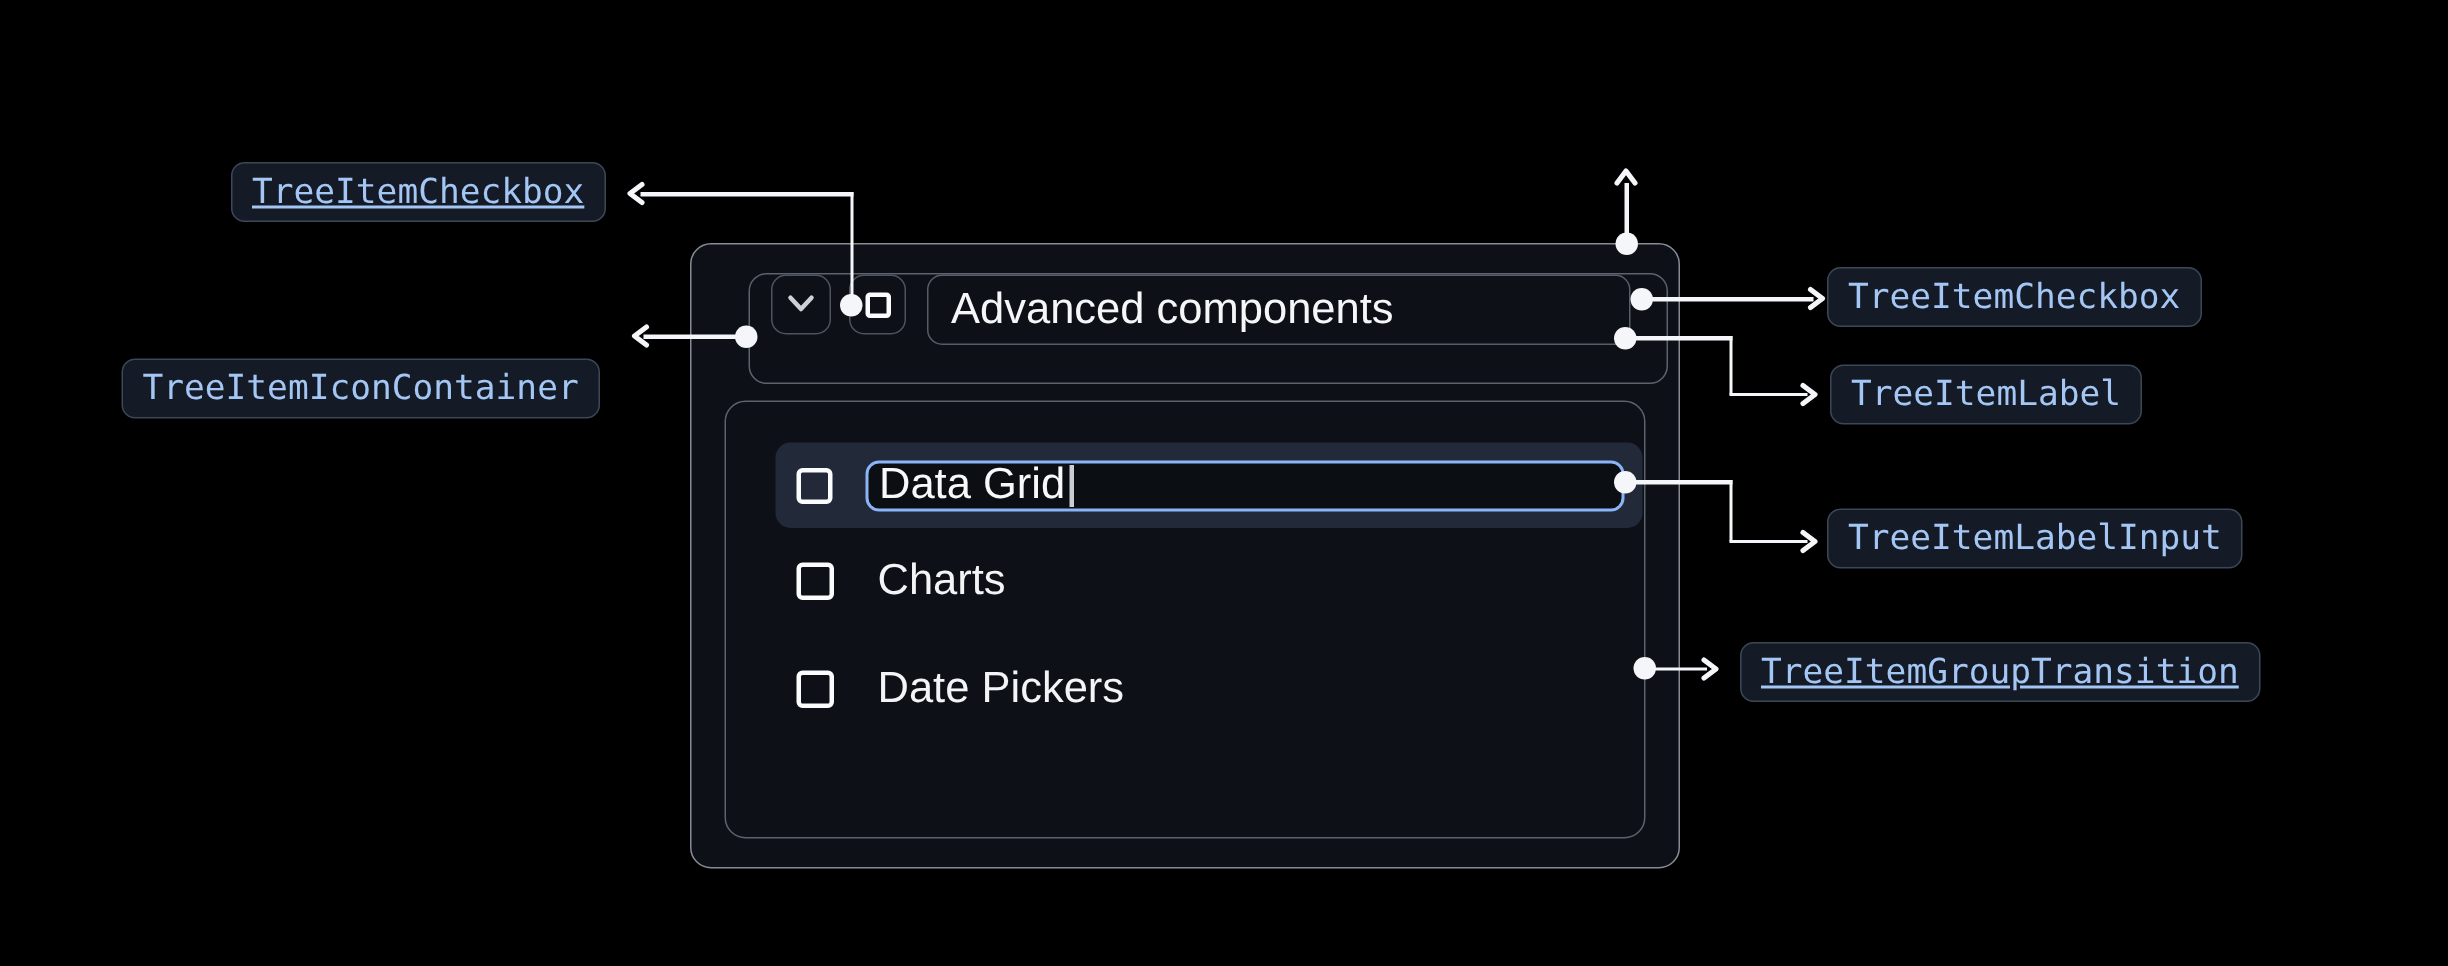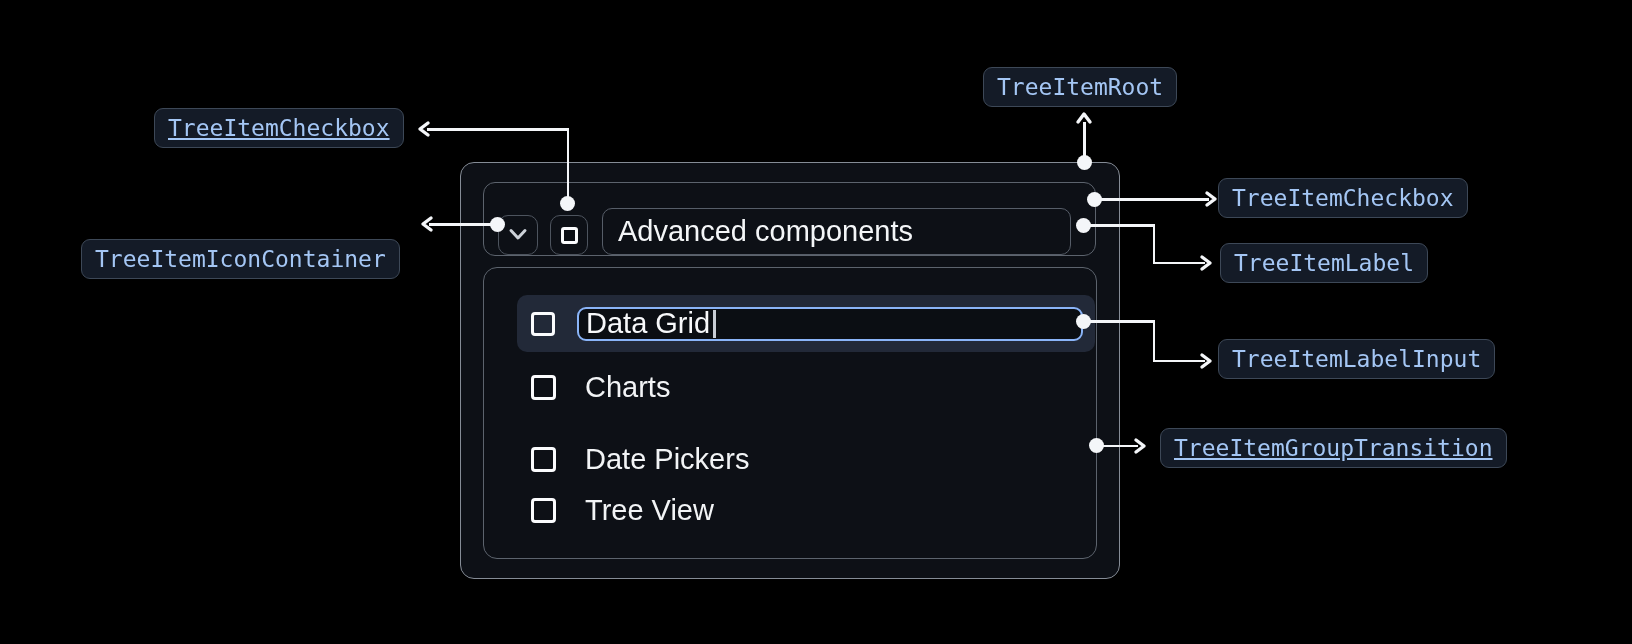--- a/index.html
+++ b/index.html
@@ -2,23 +2,23 @@
 <html><head>
 <meta charset="utf-8">
 <style>
   html,body{margin:0;padding:0;background:#000;}
   .canvas{position:relative;width:1632px;height:644px;background:#000000;overflow:hidden;
           font-family:"Liberation Sans",sans-serif;}
 
   
   .tree-root{position:absolute;left:460px;top:162px;width:660px;height:417px;
              background:#0d1016;border:1.5px solid #858c96;border-radius:14px;box-sizing:border-box;}
-  .tree-content{position:absolute;left:22px;top:19px;width:613px;height:74px;
+  .tree-content{position:absolute;left:38px;top:19px;width:613px;height:74px;
                 border:1.5px solid #5c636d;border-radius:12px;box-sizing:border-box;
-                display:flex;align-items:flex-end;padding:0 14px;}
+                display:flex;align-items:flex-start;padding:0 14px;}
   .icon-container{width:40px;height:40px;flex:0 0 auto;border:1.5px solid #4d545e;border-radius:10px;
                   box-sizing:border-box;display:flex;align-items:center;justify-content:center;}
   .checkbox-container{width:38px;height:40px;flex:0 0 auto;margin-left:12px;border:1.5px solid #4d545e;
                   border-radius:10px;box-sizing:border-box;display:flex;align-items:center;justify-content:center;}
   .checkbox-square{width:17px;height:17px;border:3px solid #fbfcfe;border-radius:3px;box-sizing:border-box;}
   .label-box{flex:1;height:47px;margin-left:14px;margin-right:10px;border:1.5px solid #565d68;
              border-radius:10px;box-sizing:border-box;display:flex;align-items:center;padding-left:15px;
              color:#f4f6f8;font-size:29px;white-space:nowrap;}
   .tree-group{position:absolute;left:22px;top:104px;width:614px;height:292px;
               border:1.5px solid #5c636d;border-radius:14px;box-sizing:border-box;}
@@ -77,29 +77,24 @@
       </div>
 
       <div class="tree-row" style="top:104px;">
         <div class="item-checkbox"></div>
         <span class="item-label">Charts</span>
       </div>
       <div class="tree-row" style="top:176px;">
         <div class="item-checkbox"></div>
         <span class="item-label">Date Pickers</span>
       </div>
-      <div class="tree-row" style="top:227px;">
-        <div class="item-checkbox"></div>
-        <span class="item-label">Tree View</span>
-      </div>
 
     </div>
   </div>
 
-  <div class="badge" style="left:983px;top:67px;">TreeItemRoot</div>
   <div class="badge" style="left:154px;top:108px;text-decoration:underline;">TreeItemCheckbox</div>
   <div class="badge" style="left:81px;top:203px;margin-top:36px;">TreeItemIconContainer</div>
   <div class="badge" style="left:1218px;top:178px;">TreeItemCheckbox</div>
   <div class="badge" style="left:1218px;top:339px;">TreeItemLabelInput</div>
   <div class="badge" style="left:1220px;top:243px;">TreeItemLabel</div>
   <div class="badge" style="left:1160px;top:428px;text-decoration:underline;">TreeItemGroupTransition</div>
 
   <div class="arrow" style="left:1074px;top:108px;">
     <svg width="20" height="20">
         <polyline points="4,14 10,6 16,14" fill="none" stroke="#f4f6f9" stroke-width="3.4" stroke-linecap="round" stroke-linejoin="round"></polyline>

